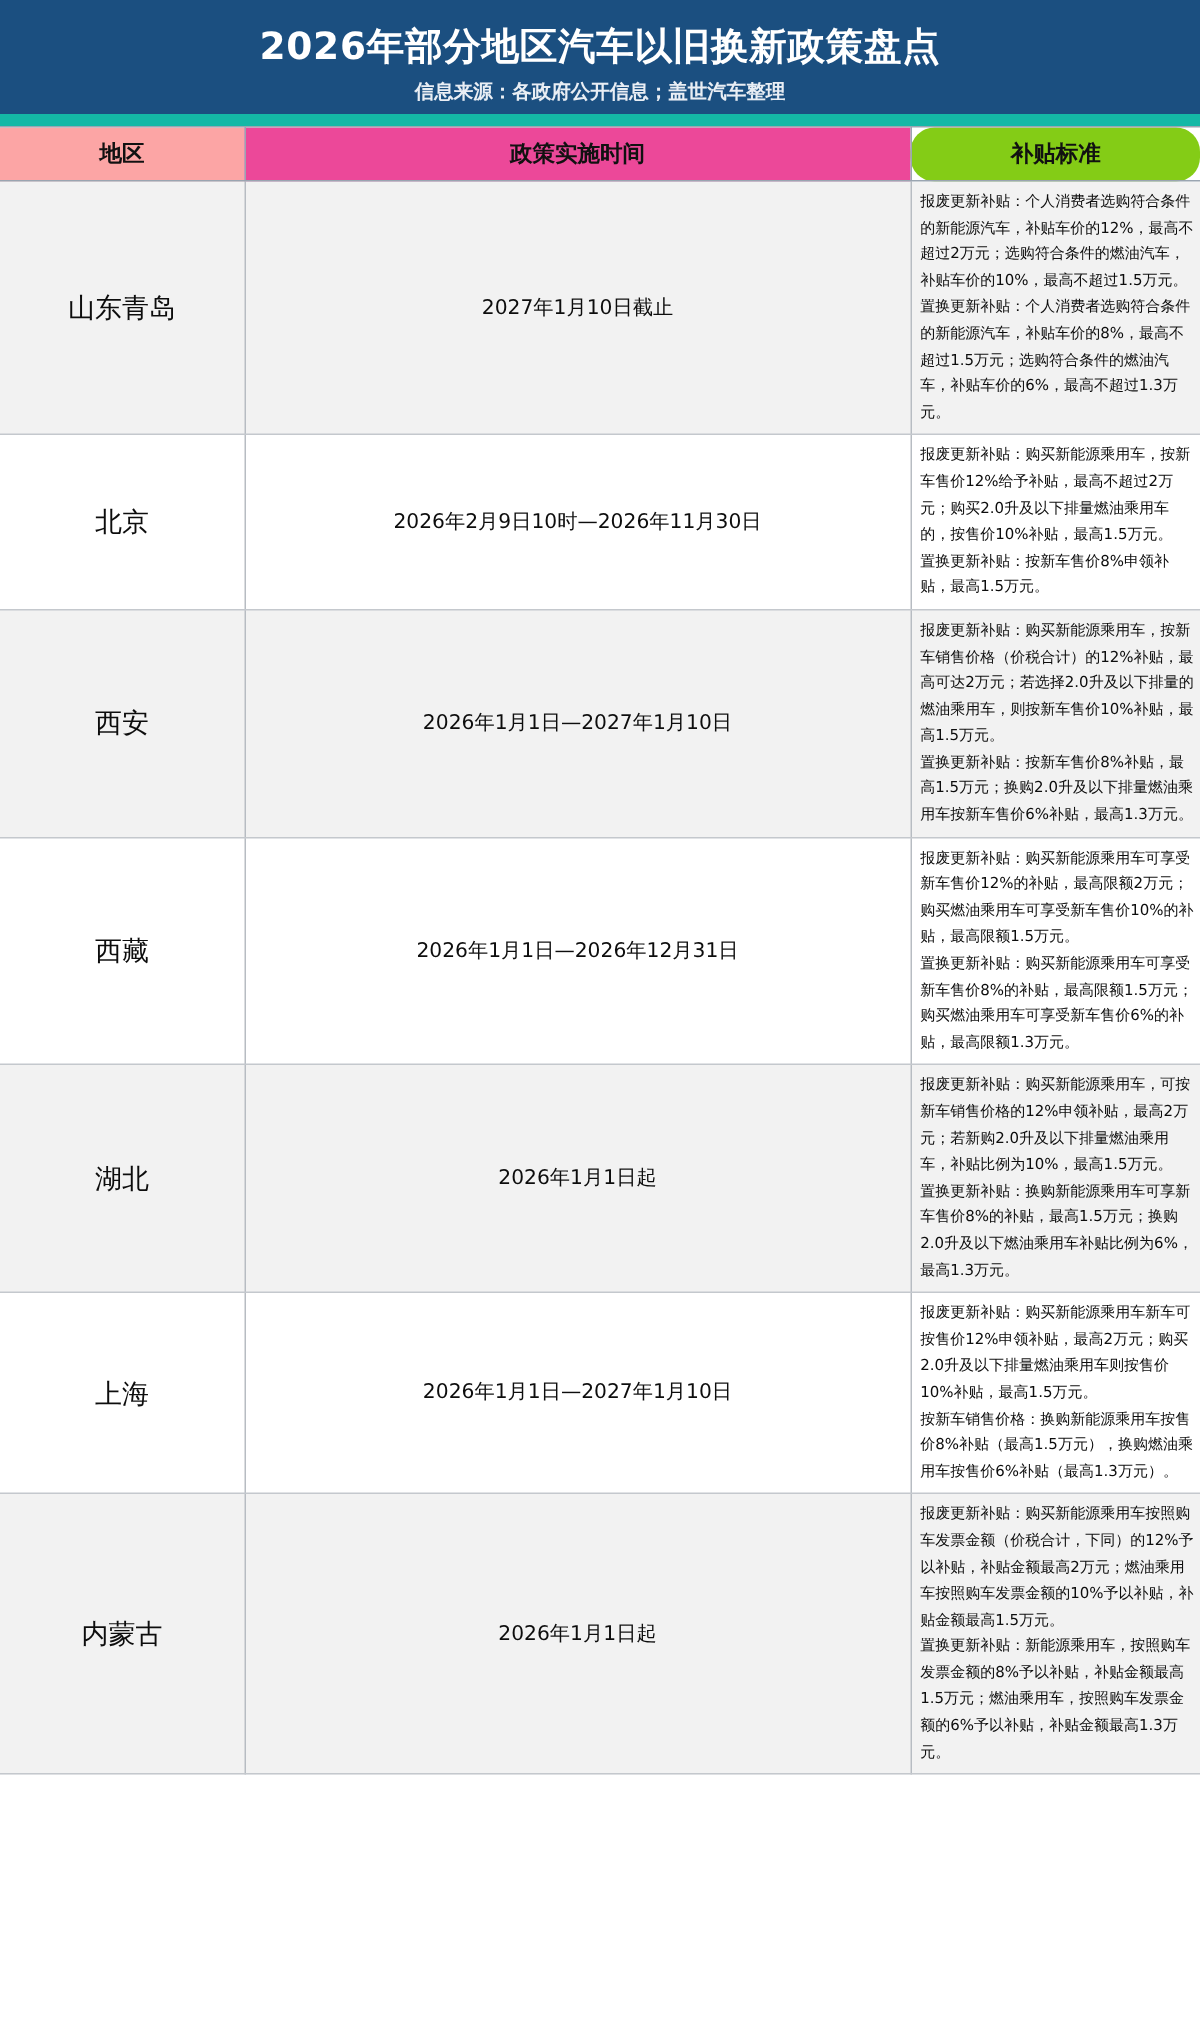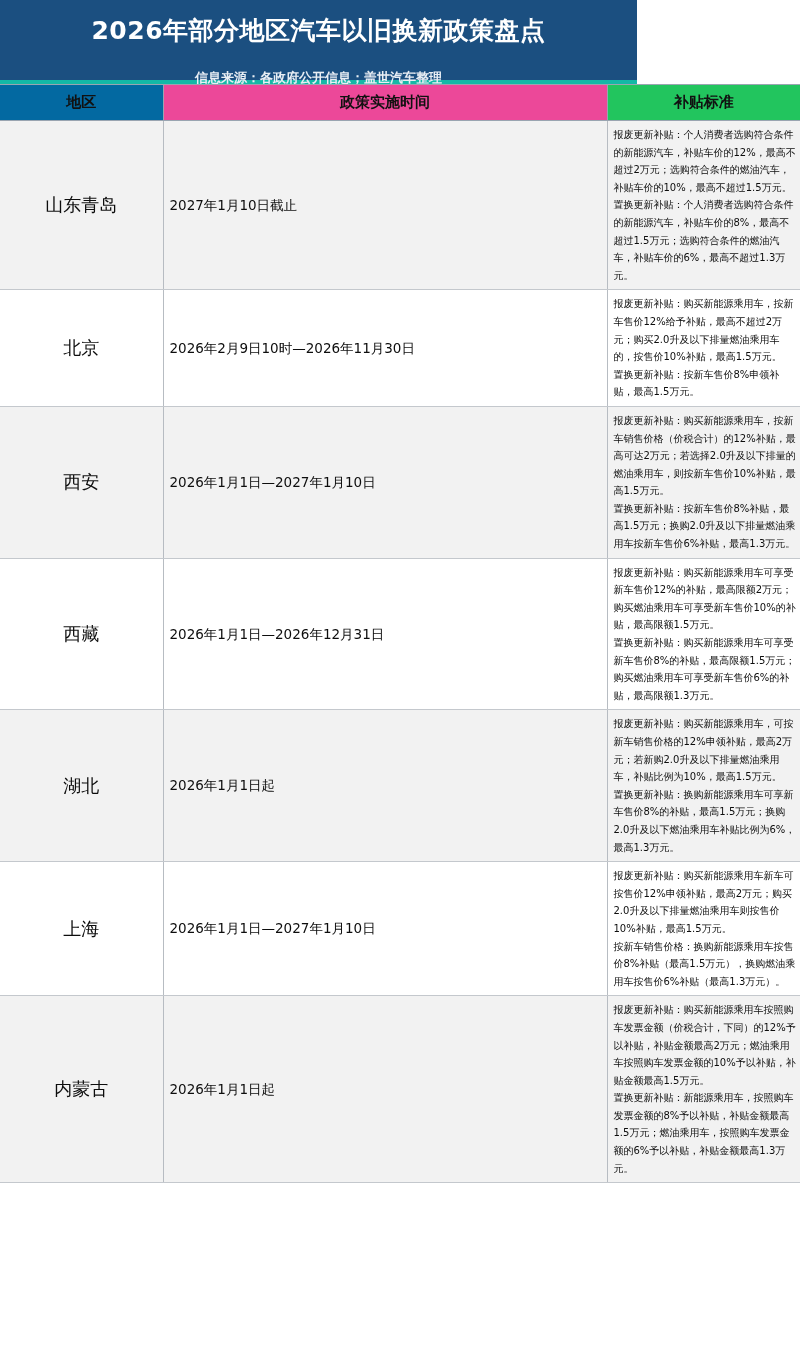--- a/index.html
+++ b/index.html
@@ -11,40 +11,40 @@
   .page {
     width: 800px;
     min-height: 1351px;
     background: #ffffff;
     position: relative;
   }
 
   
   .banner {
     background: #1b4f80;
-    width: 637px;
+    width: 800px;
     height: 84px;
     padding-top: 14px;
     text-align: center;
-    border-bottom: 4px solid #14b8a6;
+    border-bottom: 8px solid #14b8a6;
   }
   .banner-title {
     color: #ffffff;
     font-size: 25px;
     font-weight: bold;
     letter-spacing: 0.5px;
     line-height: 34px;
     white-space: nowrap;
   }
   .banner-source {
     color: #e9eef4;
     font-size: 13px;
     font-weight: bold;
     line-height: 22px;
-    margin-top: 19px;
+    margin-top: 3px;
     white-space: nowrap;
   }
 
   
   table.policy-table {
     width: 800px;
     border-collapse: collapse;
     table-layout: fixed;
   }
   table.policy-table col.c-region { width: 163px; }
@@ -75,21 +75,21 @@
 
   tbody tr:nth-child(odd)  td { background: #f2f2f2; }
   tbody tr:nth-child(even) td { background: #ffffff; }
 
   td.region {
     text-align: center;
     font-size: 18px;
     padding: 4px 2px;
   }
   td.period {
-    text-align: left;
+    text-align: center;
     font-size: 13.5px;
     padding: 4px 6px;
     line-height: 19px;
   }
   td.standard {
     text-align: left;
     font-size: 10px;
     line-height: 17.6px;
     padding: 5px 4px 5px 6px;
     vertical-align: middle;
@@ -107,23 +107,23 @@
   </div>
 
   <table class="policy-table">
     <colgroup>
       <col class="c-region">
       <col class="c-period">
       <col class="c-standard">
     </colgroup>
     <thead>
       <tr>
-        <th style="background: #0369a1;">地区</th>
+        <th style="background: #fca5a5;">地区</th>
         <th style="background: #ec4899;">政策实施时间</th>
-        <th style="background: #22c55e;">补贴标准</th>
+        <th style="background: #84cc16; border-radius: 16px;">补贴标准</th>
       </tr>
     </thead>
     <tbody id="table-body">
         <tr>
           <td class="region">山东青岛</td>
           <td class="period">2027年1月10日截止</td>
           <td class="standard">
             <p>报废更新补贴：个人消费者选购符合条件的新能源汽车，补贴车价的12%，最高不超过2万元；选购符合条件的燃油汽车，补贴车价的10%，最高不超过1.5万元。</p>
             <p>置换更新补贴：个人消费者选购符合条件的新能源汽车，补贴车价的8%，最高不超过1.5万元；选购符合条件的燃油汽车，补贴车价的6%，最高不超过1.3万元。</p>
           </td>

